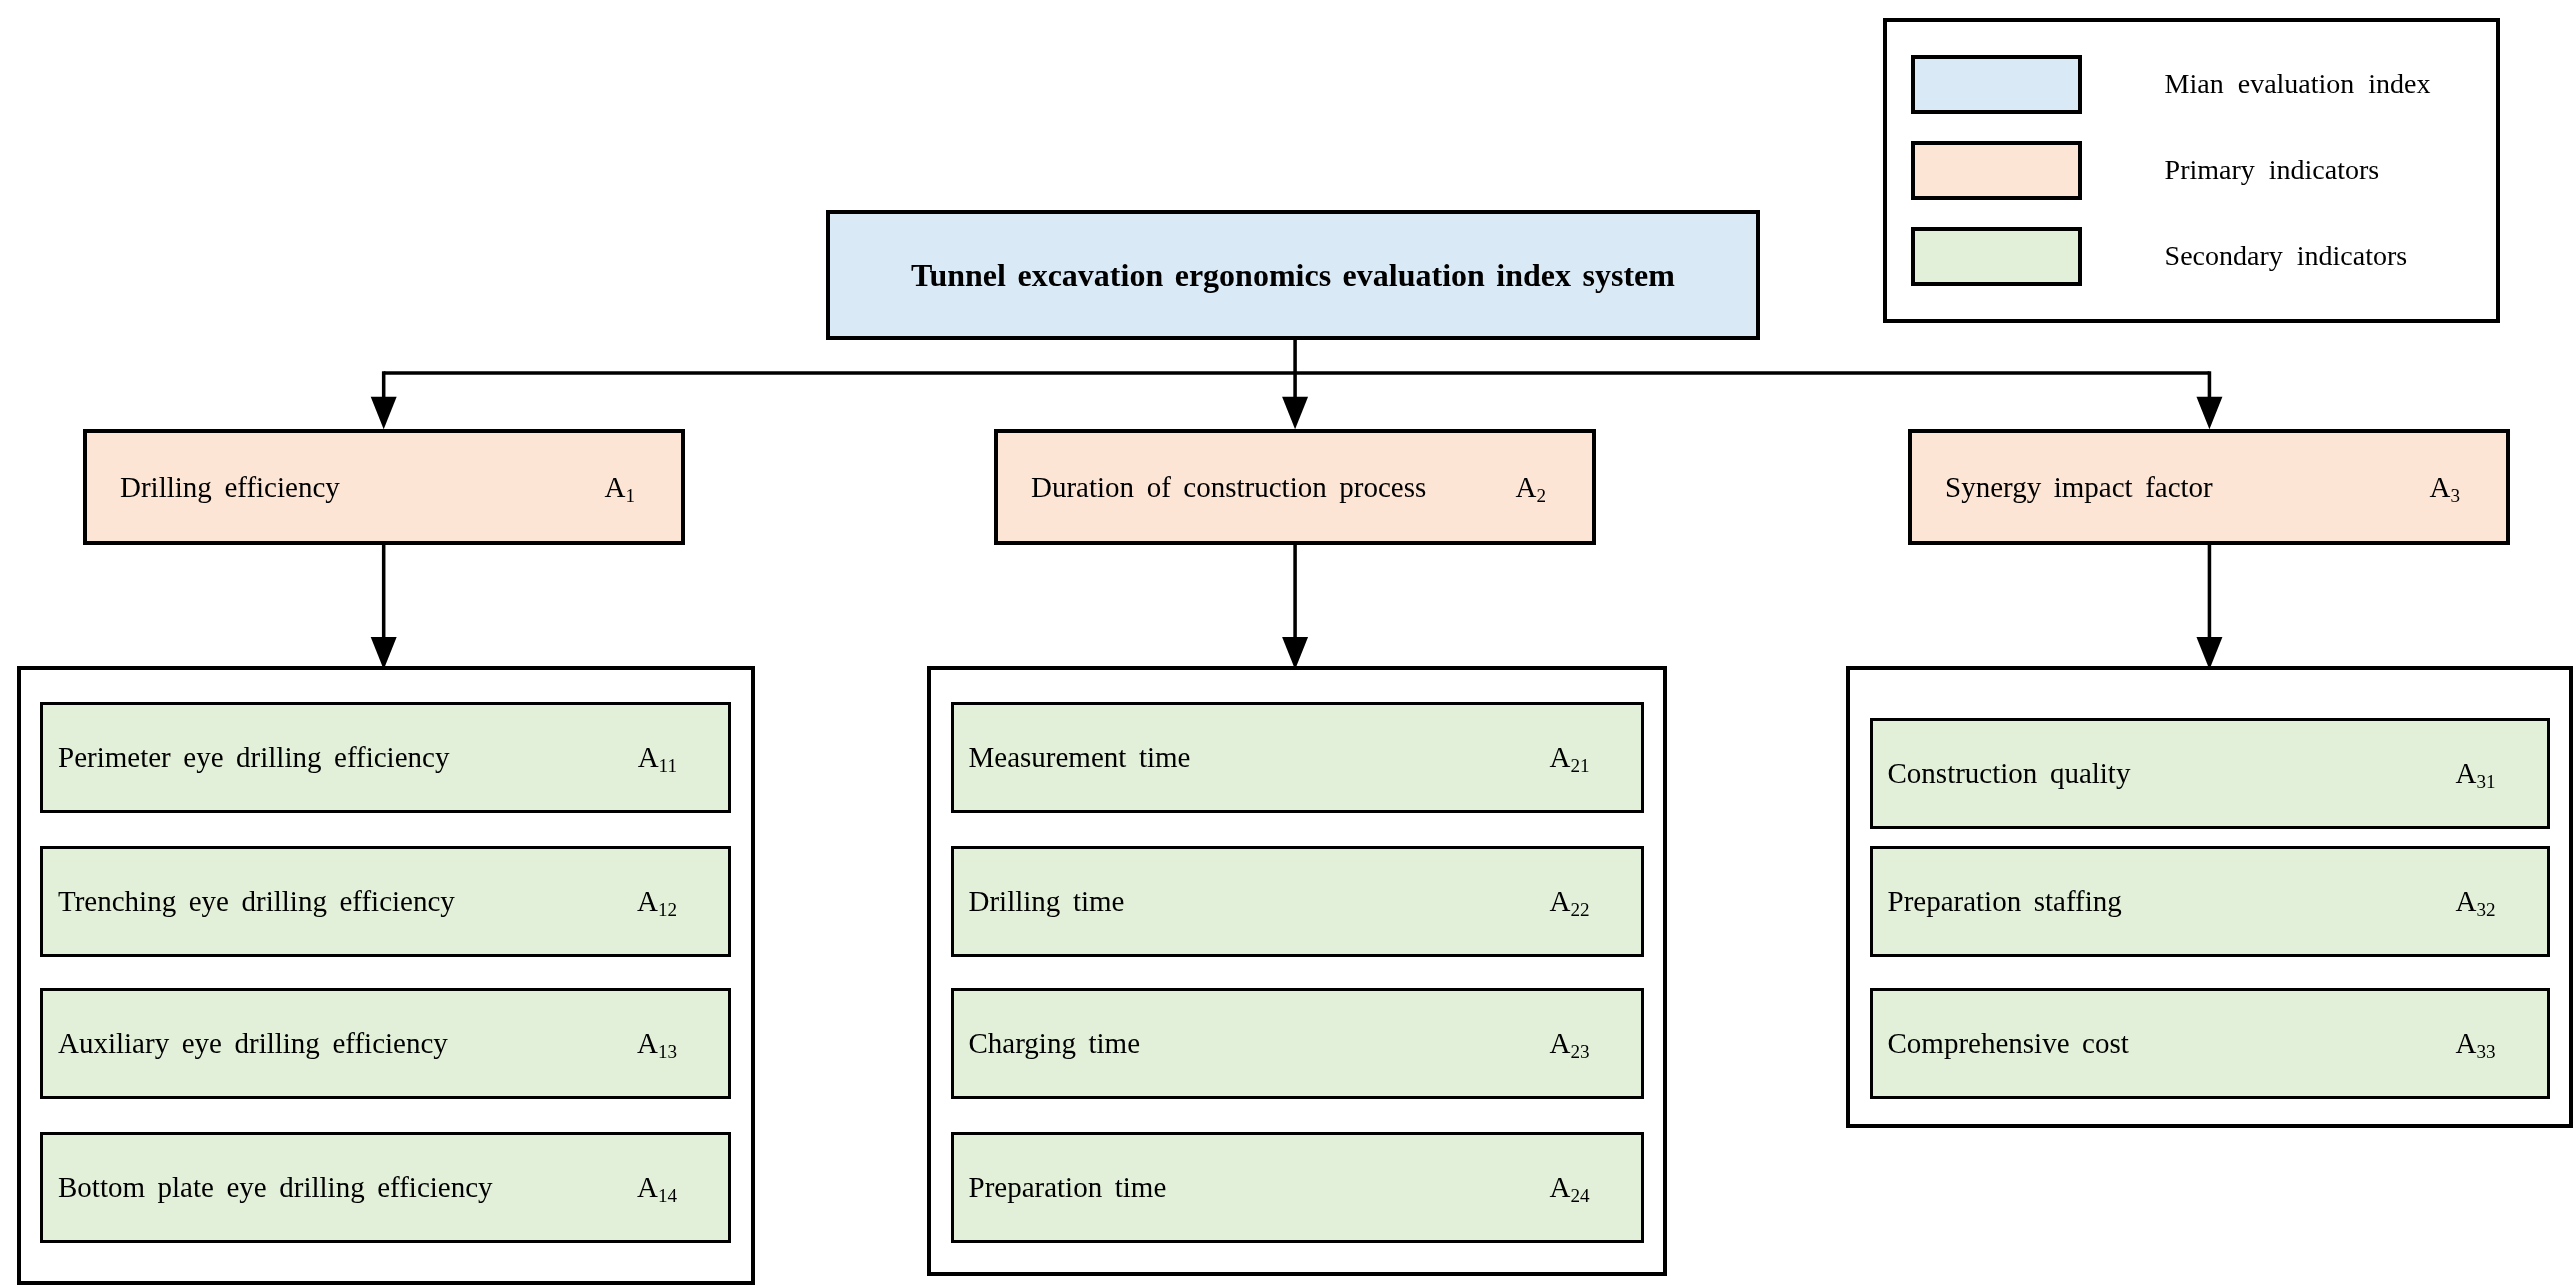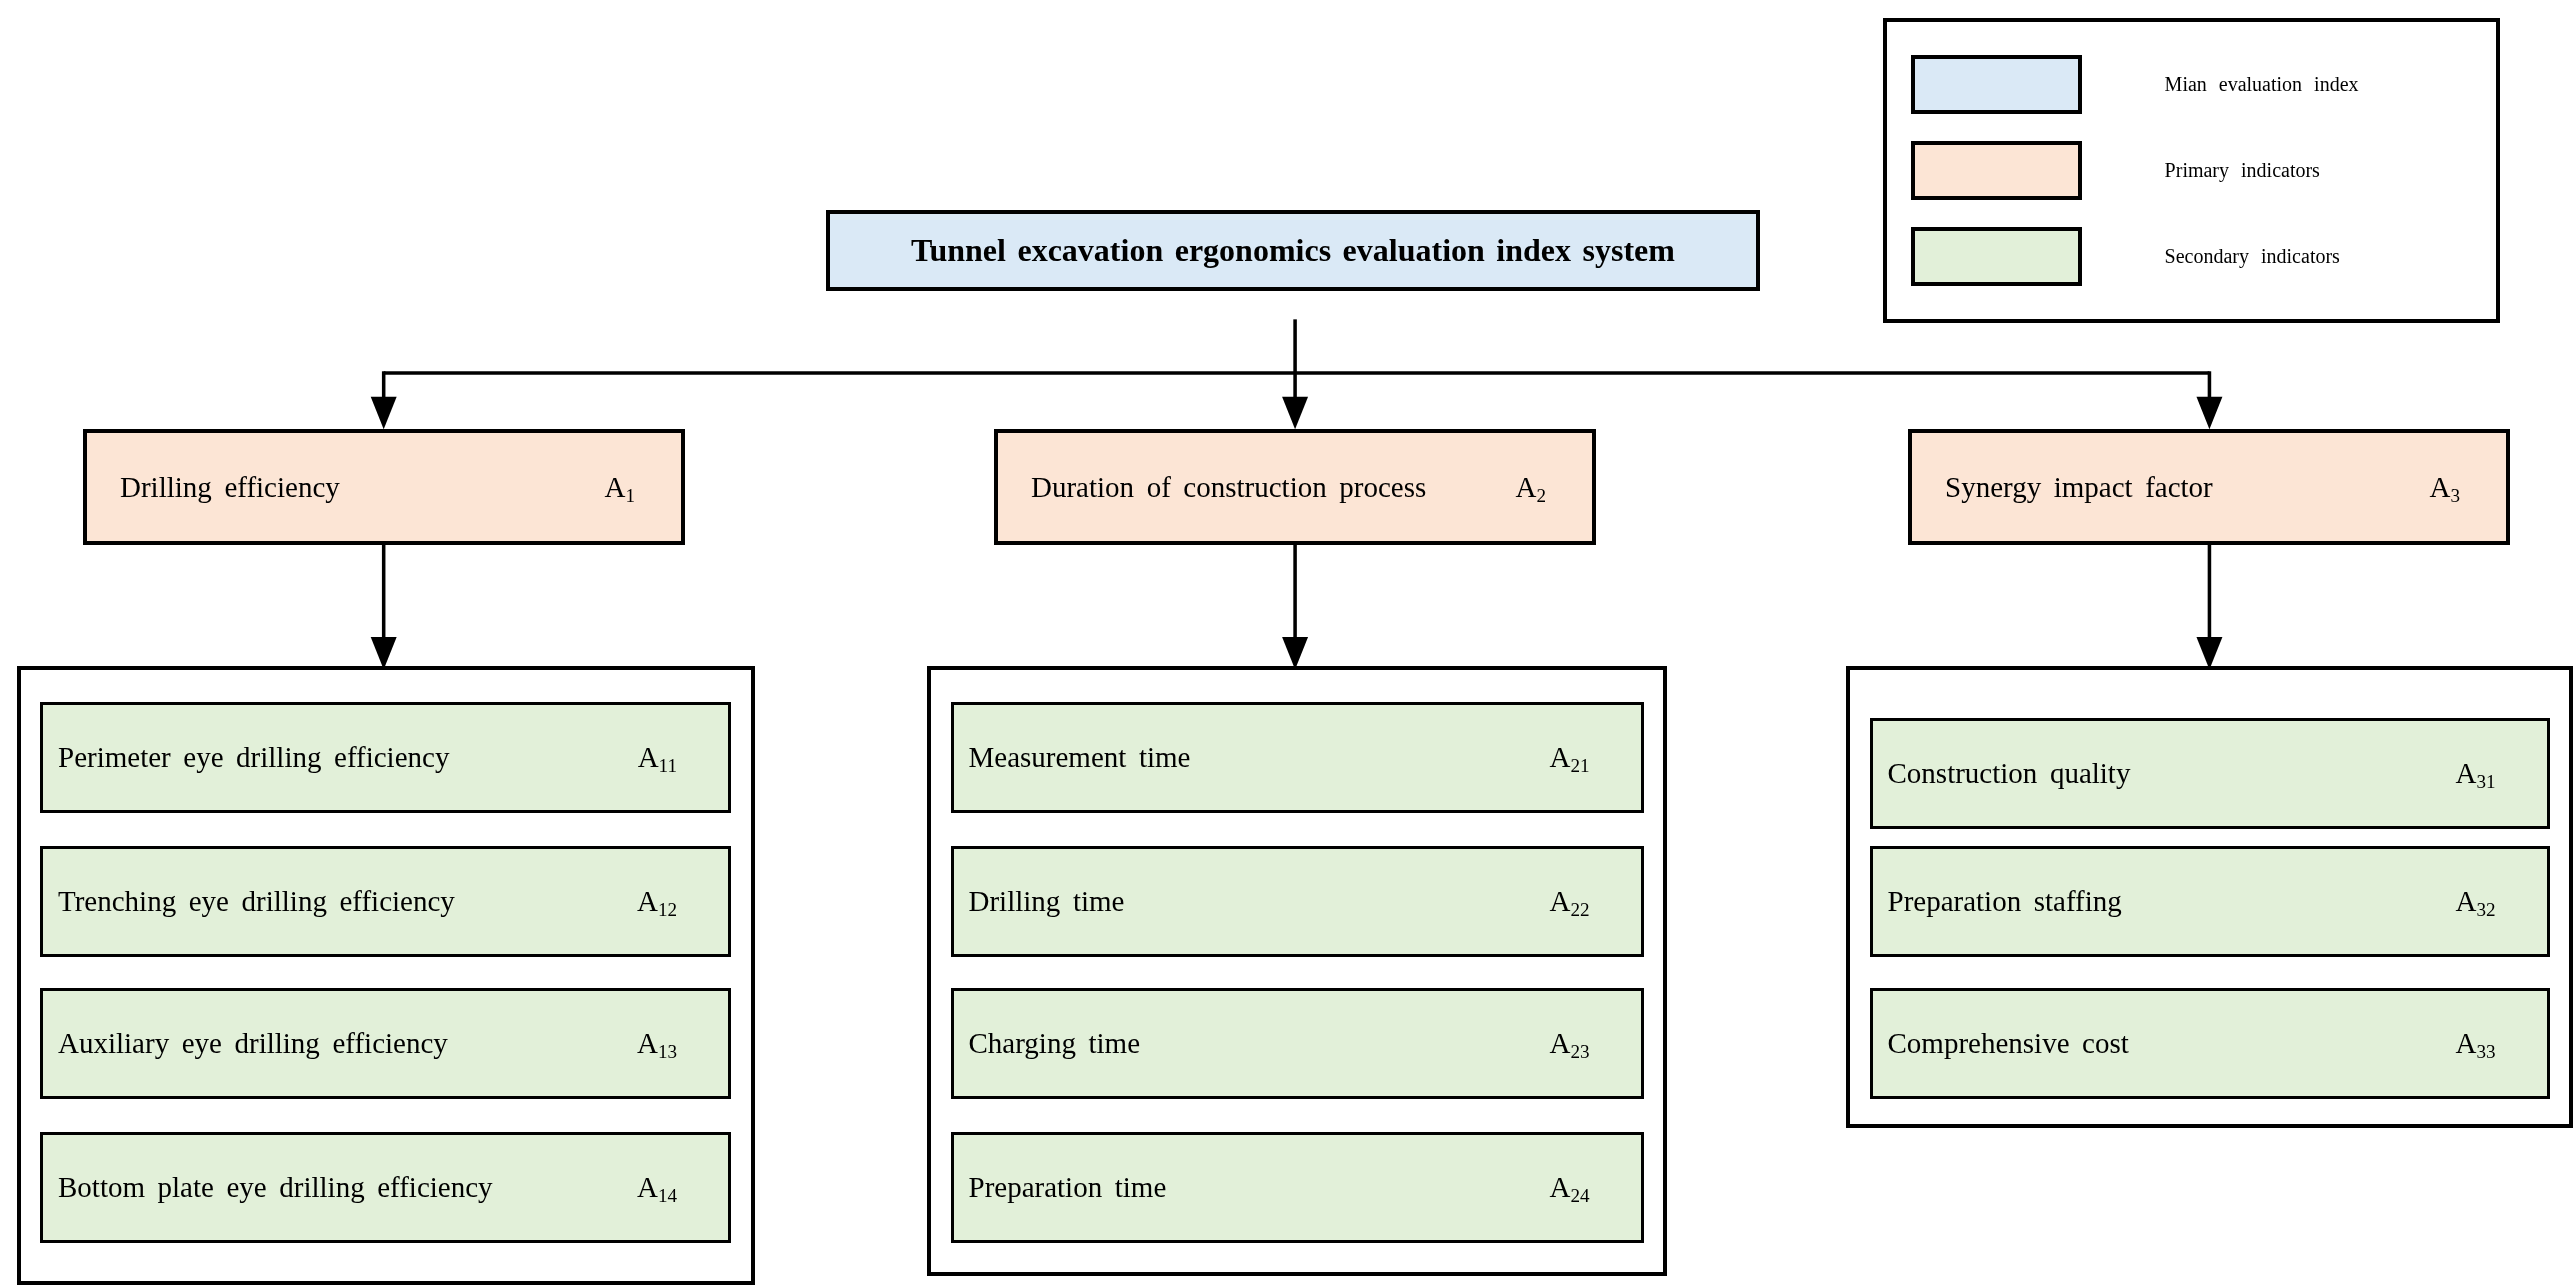--- a/index.html
+++ b/index.html
@@ -63,21 +63,21 @@
   .swatch{
     width:171px;height:59px;
     border:4.1px solid #000;
     box-sizing:border-box;
     margin-right:83px;
     flex:0 0 auto;
   }
   .swatch.sw-main{background:#DAE9F6;}
   .swatch.sw-primary{background:#FCE5D5;}
   .swatch.sw-secondary{background:#E2F0D9;}
-  .legend-label{font-size:20px;word-spacing:7px;white-space:nowrap;}
+  .legend-label{font-size:28px;word-spacing:7px;white-space:nowrap;}
 </style>
 </head>
 <body>
 
 <div class="stage">
 
   <svg class="connectors" viewBox="0 0 4364 2182">
 
     <line x1="2194" y1="541" x2="2194" y2="675"></line>
     <line x1="650" y1="632" x2="3743" y2="632"></line>
@@ -88,21 +88,21 @@
     <polygon points="3743,727 3721,672 3765,672"></polygon>
 
     <line x1="650" y1="923" x2="650" y2="1082"></line>
     <line x1="2194" y1="923" x2="2194" y2="1082"></line>
     <line x1="3743" y1="923" x2="3743" y2="1082"></line>
     <polygon points="650,1134 628,1079 672,1079"></polygon>
     <polygon points="2194,1134 2172,1079 2216,1079"></polygon>
     <polygon points="3743,1134 3721,1079 3765,1079"></polygon>
   </svg>
 
-  <div class="node main-node" style="left:826px;top:210px;width:934px;height:81px">
+  <div class="node main-node" style="left:826px;top:210px;width:934px;height:130px">
     <span class="lbl">Tunnel excavation ergonomics evaluation index system</span>
   </div>
 
   <div class="legend" style="left:1883px;top:17.7px;width:617px;height:305px">
     <div class="legend-row">
       <span class="swatch sw-main"></span>
       <span class="legend-label">Mian evaluation index</span>
     </div>
     <div class="legend-row">
       <span class="swatch sw-primary"></span>

